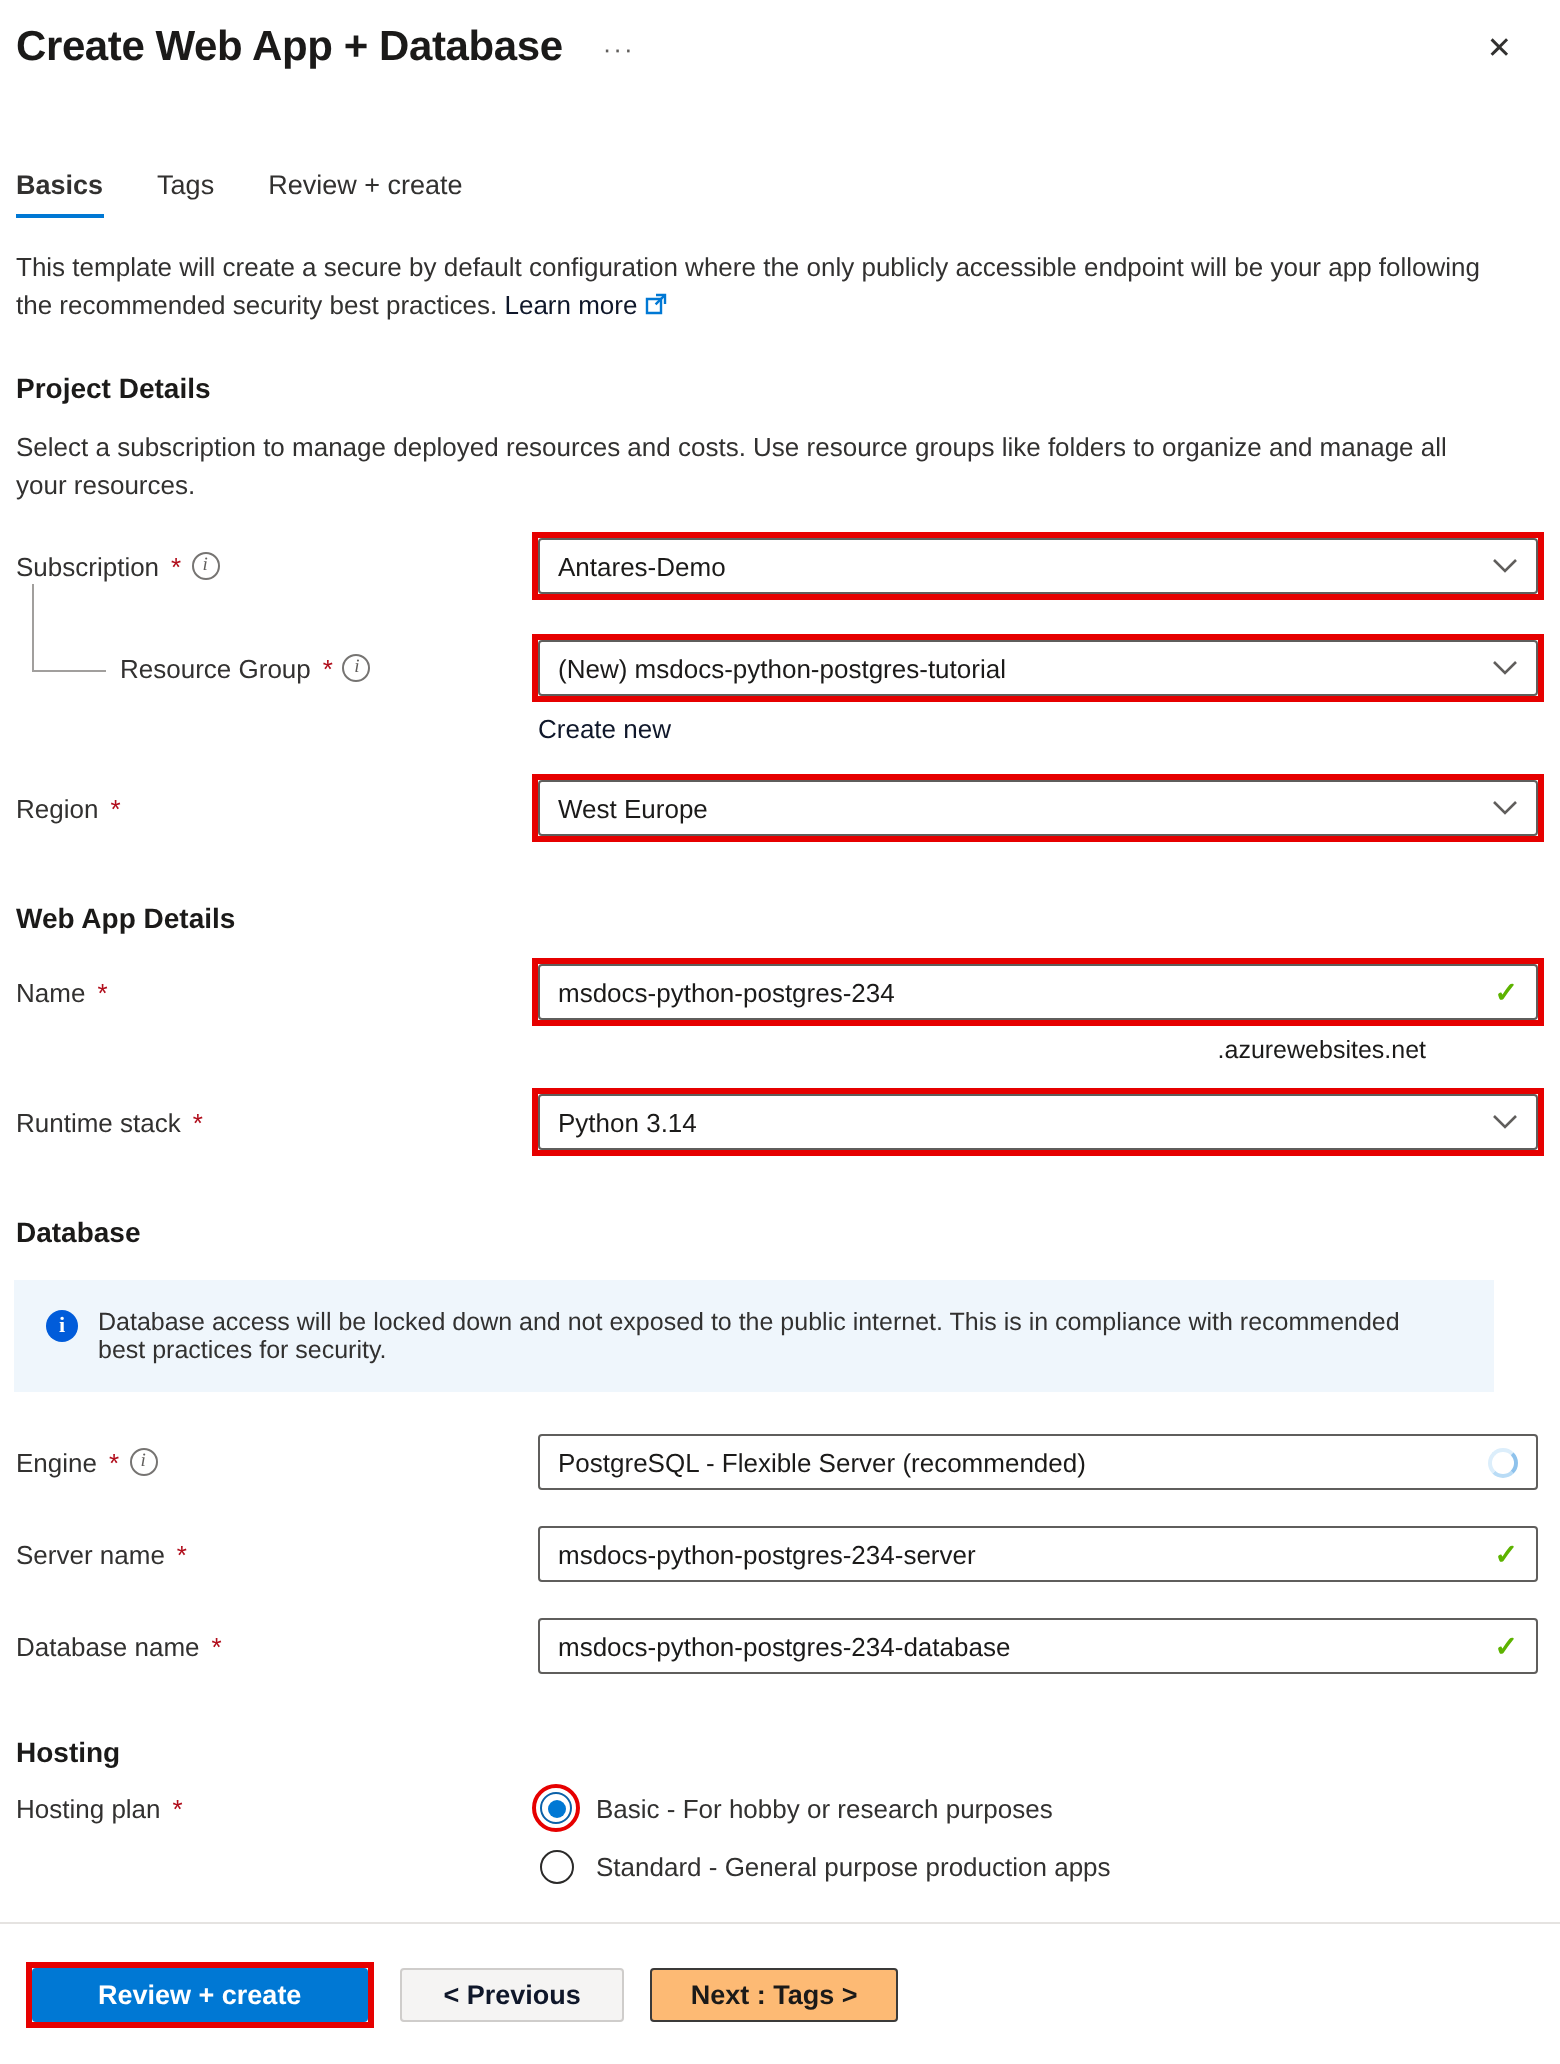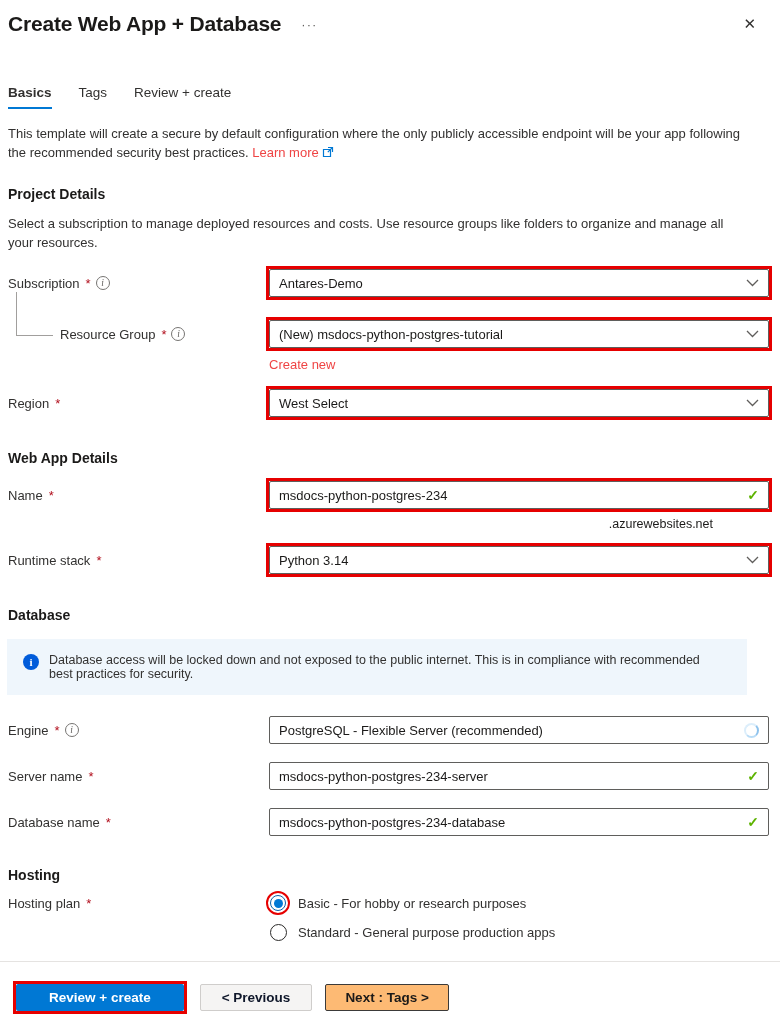--- a/index.html
+++ b/index.html
@@ -19,21 +19,21 @@
   .more { margin-left: 20px; color: #605e5c; font-size: 13px; letter-spacing: 1px; background: none; border: none; cursor: pointer; }
   .close { position: absolute; top: 15px; right: 24px; font-size: 15px; color: #323130; background: none; border: none; cursor: pointer; font-weight: 400; }
 
   
   .tabs { margin-top: 49px; display: flex; gap: 27px; font-size: 13.5px; }
   .tab { padding-bottom: 7px; color: #323130; cursor: pointer; border-bottom: 2.5px solid transparent; }
   .tab.active { font-weight: 700; border-bottom-color: #0078d4; }
 
   
   .intro { margin-top: 15px; font-size: 13px; line-height: 19px; max-width: 732px; color: #323130; }
-  .link { color: #ef4444; text-decoration: none; cursor: pointer; }
+  .link { color: #0f172a; text-decoration: none; cursor: pointer; }
   .extlink-icon { vertical-align: -1px; margin-left: 3px; }
   .sect { margin-top: 24px; font-size: 14px; font-weight: 700; color: #1b1a19; }
   .desc { margin-top: 12px; font-size: 13px; line-height: 19px; max-width: 724px; }
 
   
   .row { display: flex; align-items: center; position: relative; }
   .lbl { width: 258px; font-size: 13px; color: #323130; flex-shrink: 0; display: flex; align-items: center; gap: 5px; }
   .req { color: #b10e1c; margin-left: 1px; }
   .info-i {
     width: 14px; height: 14px; border: 1px solid #767472; border-radius: 50%;
@@ -177,21 +177,21 @@
   <a class="link createnew">Create new</a>
 
   
   <div class="row mt13">
     <div class="lbl">
       <span>Region</span>
         <span class="req">*</span>
     </div>
     <div class="ctl ann">
       <div class="fld">
-        <span>West Select</span>
+        <span>West Europe</span>
         <svg class="chev" width="13" height="8" viewBox="0 0 13 8">
             <path d="M1 1 L6.5 6.5 L12 1" fill="none" stroke="#605e5c" stroke-width="1.3"></path>
           </svg>
       </div>
     </div>
   </div>
 
   
   <h2 class="sect mt30">Web App Details</h2>
 

